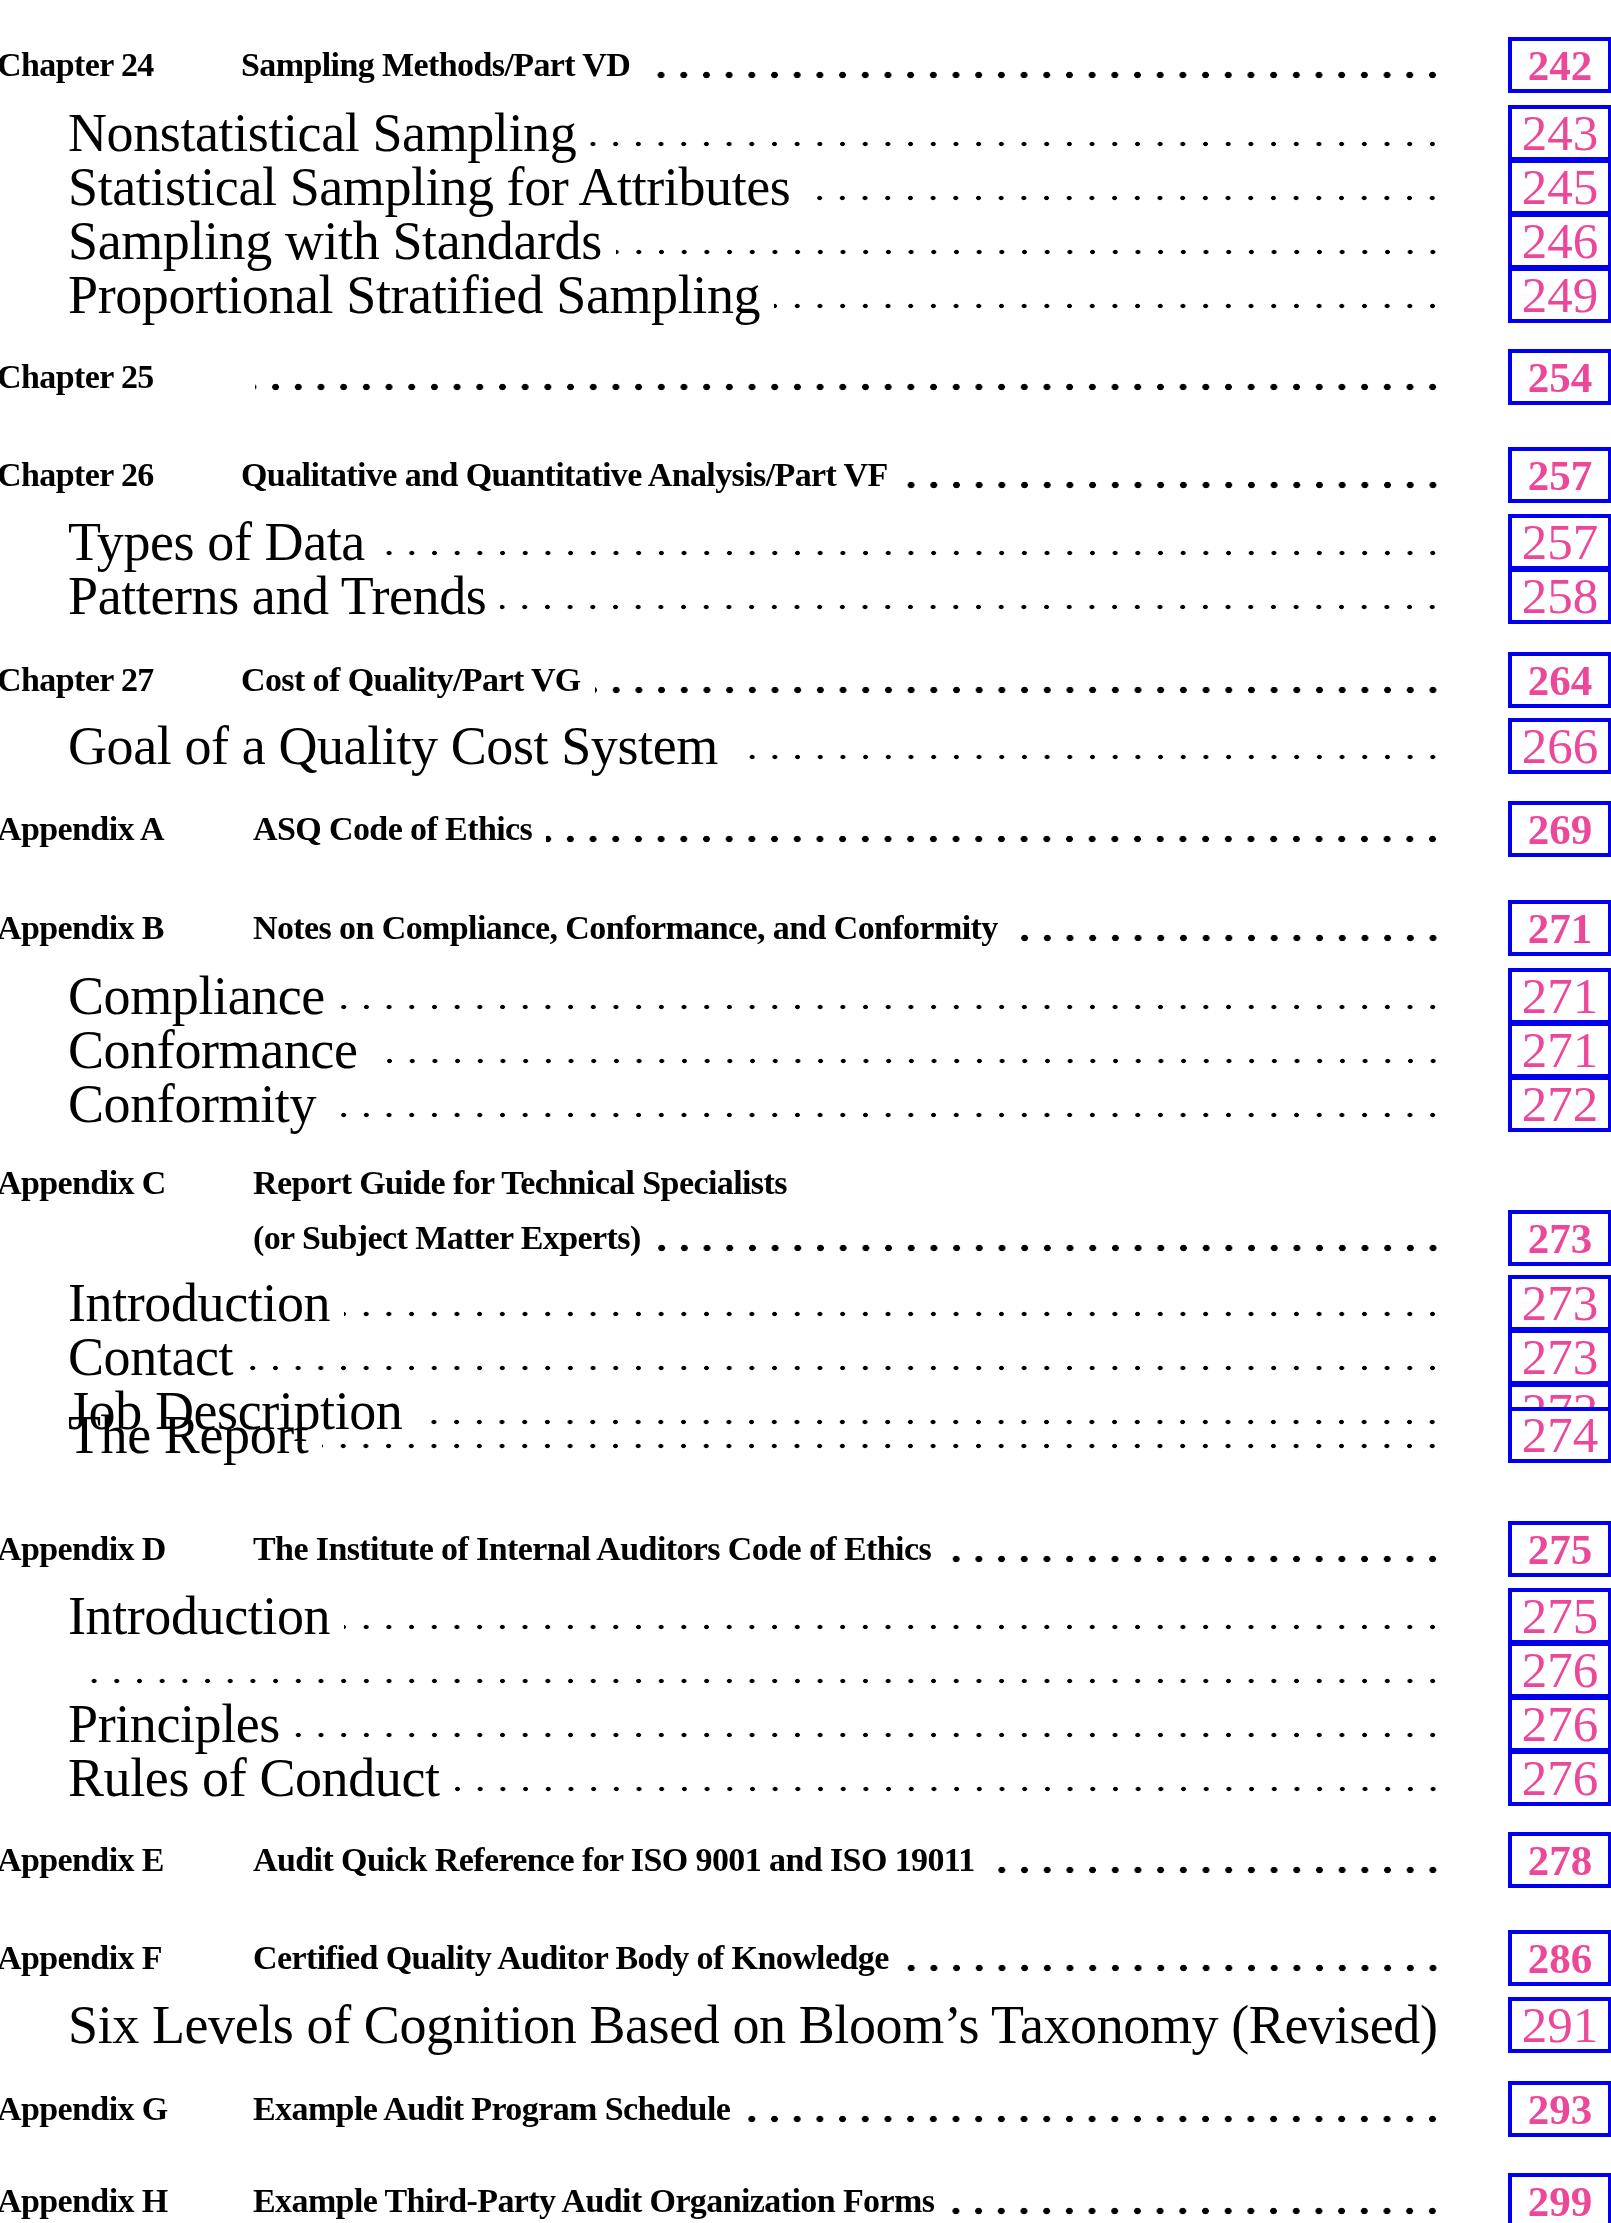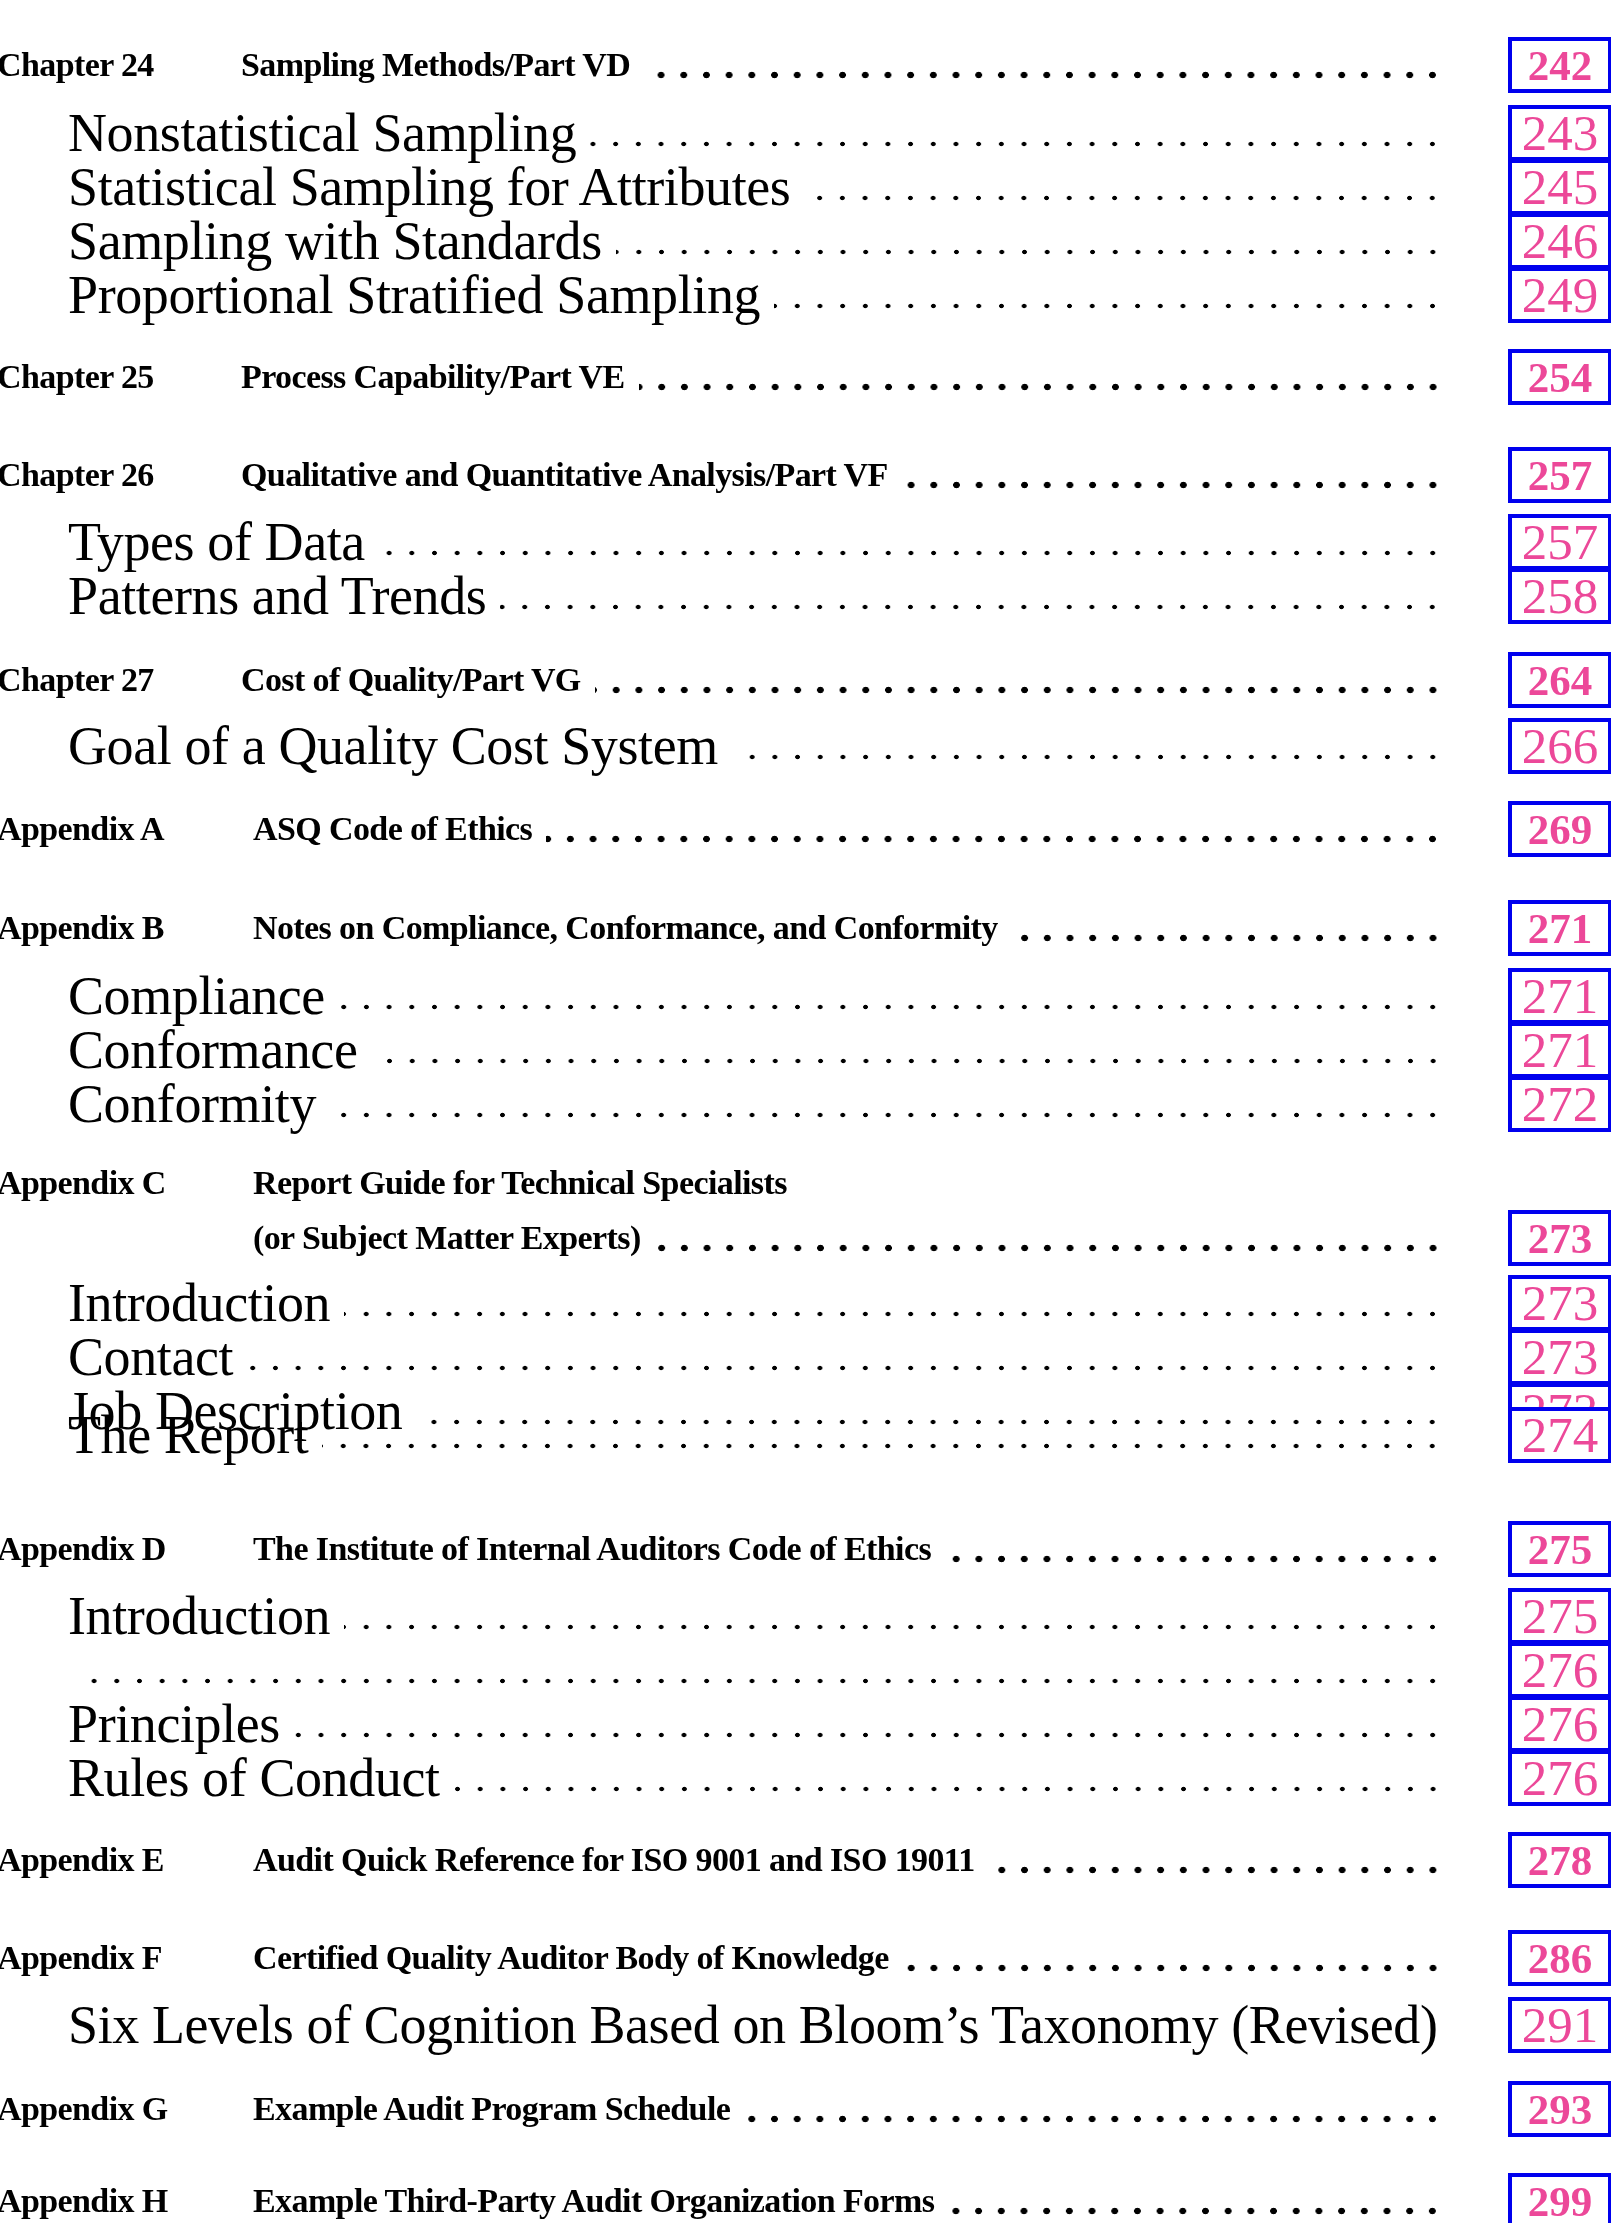--- a/index.html
+++ b/index.html
@@ -82,21 +82,20 @@
   <div class="lead">
       <span class="title">Proportional Stratified Sampling</span>
       <span class="dots"></span>
     </div>
   <a class="pagebox">249</a>
 </div>
 
 <div class="row main chapter" style="top:349px">
   <div class="lead">
       <span class="label">Chapter 25</span>
-      <span class="title">Process Capability/Part VE</span>
       <span class="dots"></span>
     </div>
   <a class="pagebox">254</a>
 </div>
 
 <div class="row main chapter" style="top:447px">
   <div class="lead">
       <span class="label">Chapter 26</span>
       <span class="title">Qualitative and Quantitative Analysis/Part VF</span>
       <span class="dots"></span>

